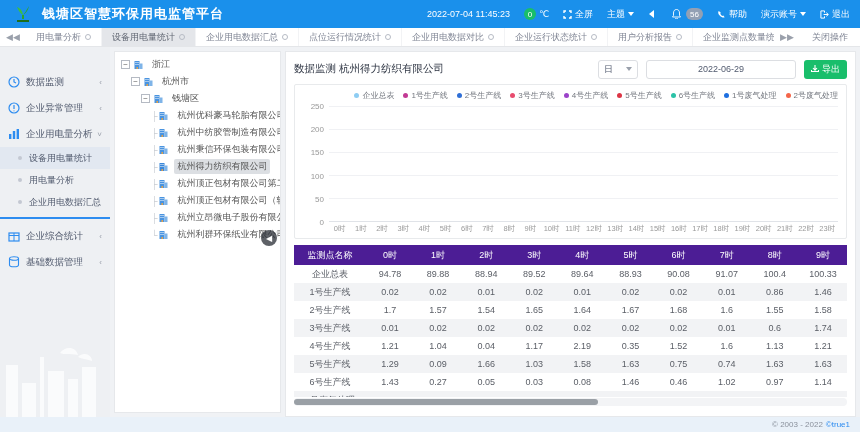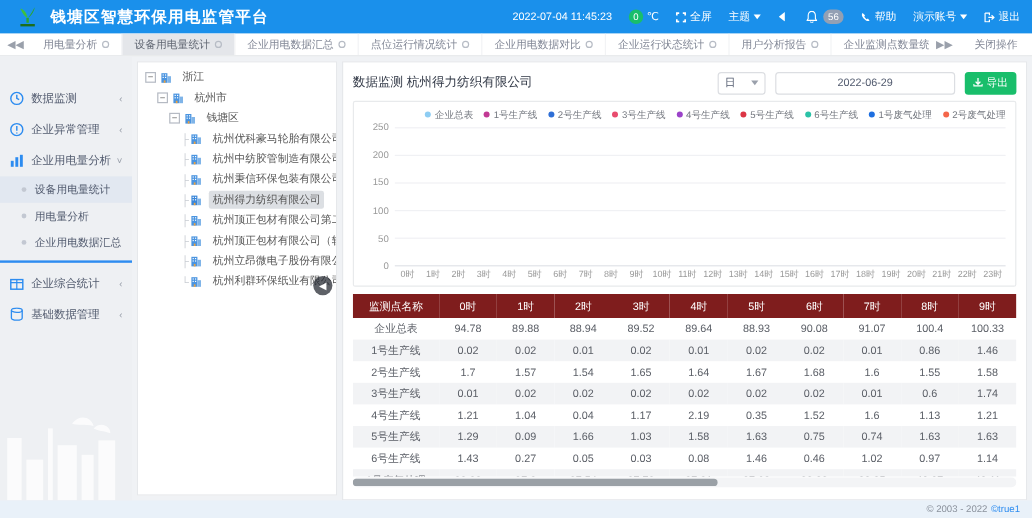--- a/index.html
+++ b/index.html
@@ -98,21 +98,21 @@
   .bar-col { flex:1; display:flex; align-items:flex-end; justify-content:center; }
   .bar { width:62%; display:flex; flex-direction:column-reverse; }
   .seg { width:100%; }
   .xaxis { display:flex; margin-left:30px; height:12px; }
   .xtick { flex:1; text-align:center; font-size:7.5px; color:#999; padding-top:2px; }
 
   
   .table-wrap { margin-top:6px; flex:1; overflow:hidden; display:flex; flex-direction:column; }
   .table-clip { height:152px; overflow:hidden; }
   table { width:100%; border-collapse:collapse; table-layout:fixed; }
-  th { background:#7f1d1d; color:#fff; font-size:9px; font-weight:normal; height:20px; }
+  th { background:#4c1d95; color:#fff; font-size:9px; font-weight:normal; height:20px; }
   th:first-child { width:13%; }
   td { font-size:9px; color:#5a5e66; text-align:center; height:18px; }
   tr.alt td { background:#f2f3f5; }
   .hscroll { height:8px; background:#f3f4f6; border-radius:4px; margin-top:1px; position:relative; flex-shrink:0; }
   .hscroll .thumb { position:absolute; left:0; top:1px; height:6px; width:55%; background:#9aa0a6; border-radius:3px; cursor:pointer; }
 
   
   .footer { height:15px; background:#e9f1f9; display:flex; align-items:center; justify-content:flex-end;
     padding:0 10px; font-size:8px; color:#8a919c; flex-shrink:0; }
   .footer a { color:#2d8cf0; text-decoration:none; margin-left:3px; }

